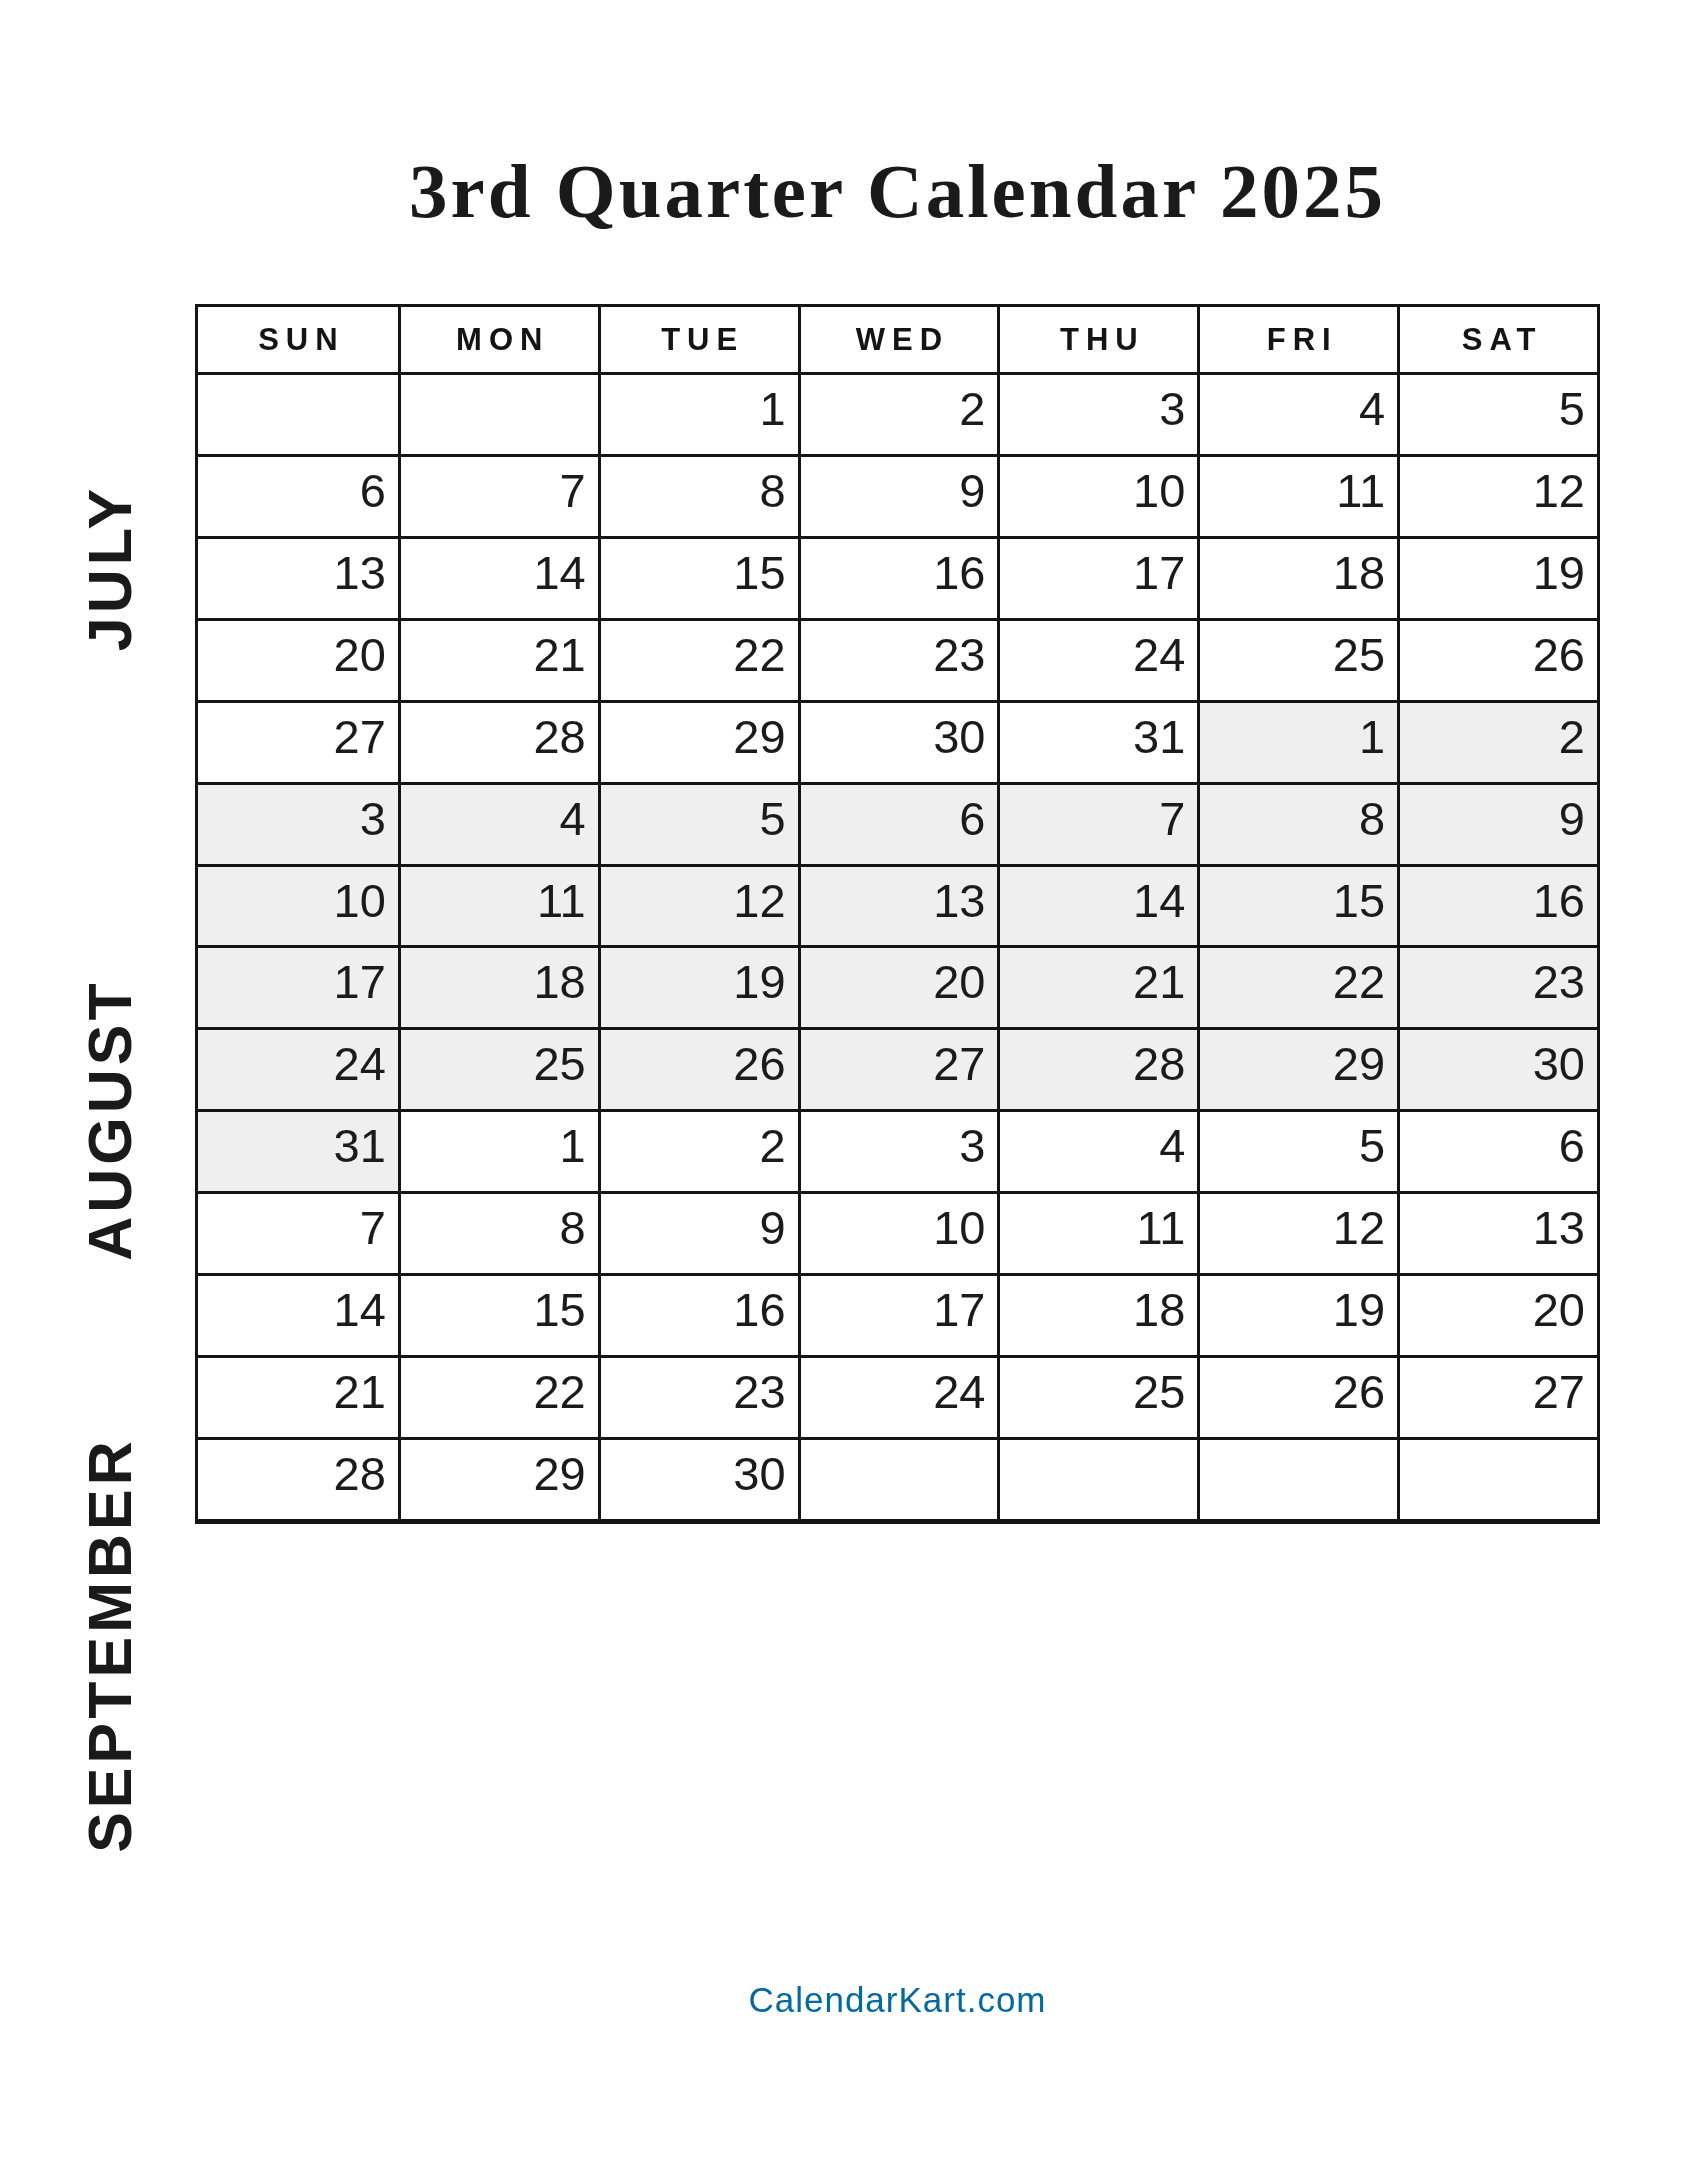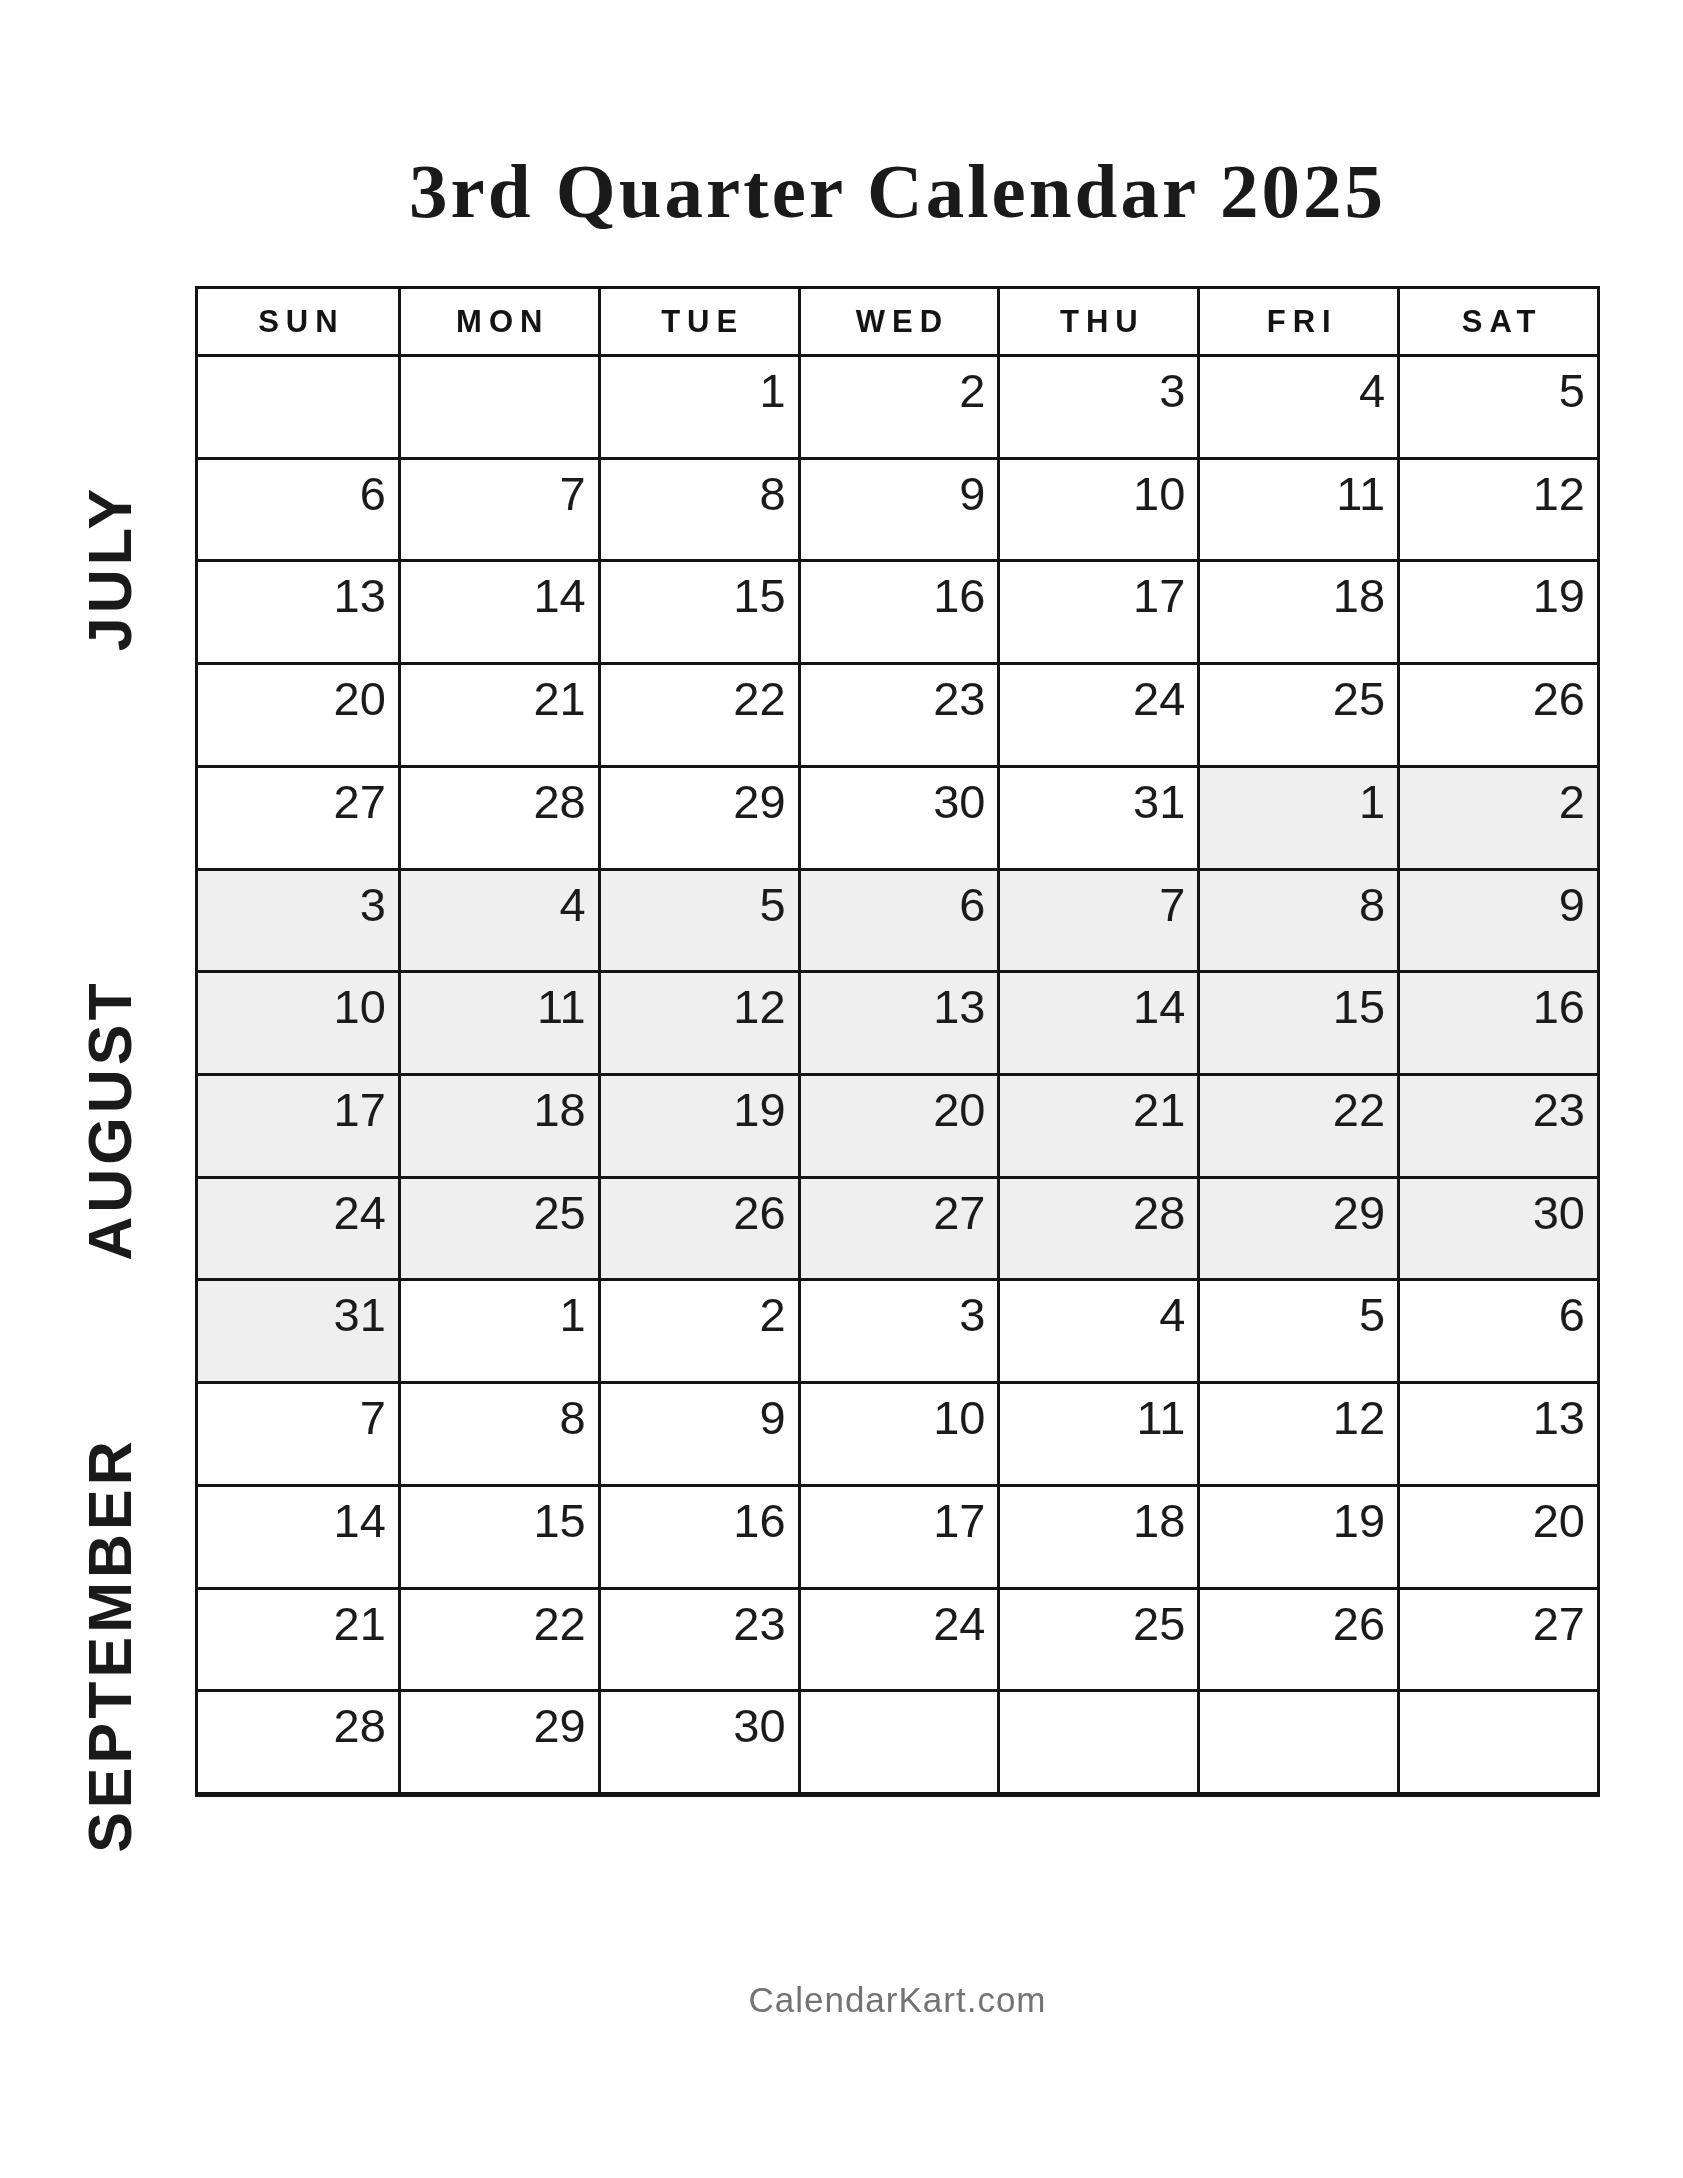--- a/index.html
+++ b/index.html
@@ -40,23 +40,23 @@
     letter-spacing: 4px;
     color: #1a1a1a;
     white-space: nowrap;
   }
   .month-label.july      { top: 568px; }
   .month-label.august    { top: 1120px; }
   .month-label.september { top: 1645px; }
   .calendar {
     position: absolute;
     left: 195px;
-    top: 286px;
+    top: 304px;
     width: 1405px;
-    height: 1511px;
+    height: 1220px;
     box-sizing: border-box;
     border: 3px solid var(--line);
     border-bottom-width: 5px;
     display: flex;
     flex-direction: column;
     background: #ffffff;
   }
   .weekday-row {
     flex: 0 0 65px;
     display: grid;
@@ -93,21 +93,21 @@
   .date-cell.shaded { background: var(--shade); }
   .footer {
     position: absolute;
     left: 195px;
     top: 1980px;
     width: 1405px;
     text-align: center;
     font-size: 35px;
     font-weight: 300;
     letter-spacing: 1px;
-    color: #737373;
+    color: #0369a1;
   }
 </style>
 </head>
 <body>
 
 <div class="page">
 
   <h1 class="title">3rd Quarter Calendar 2025</h1>
 
   <div class="month-label july">JULY</div>

